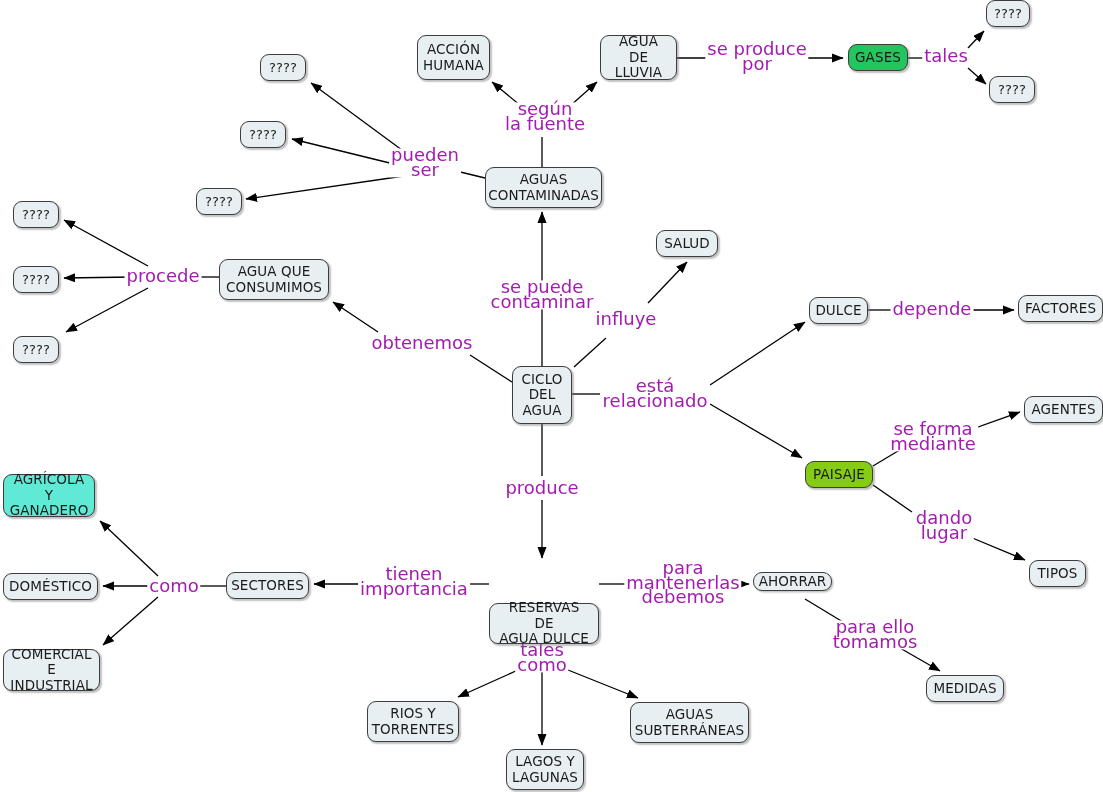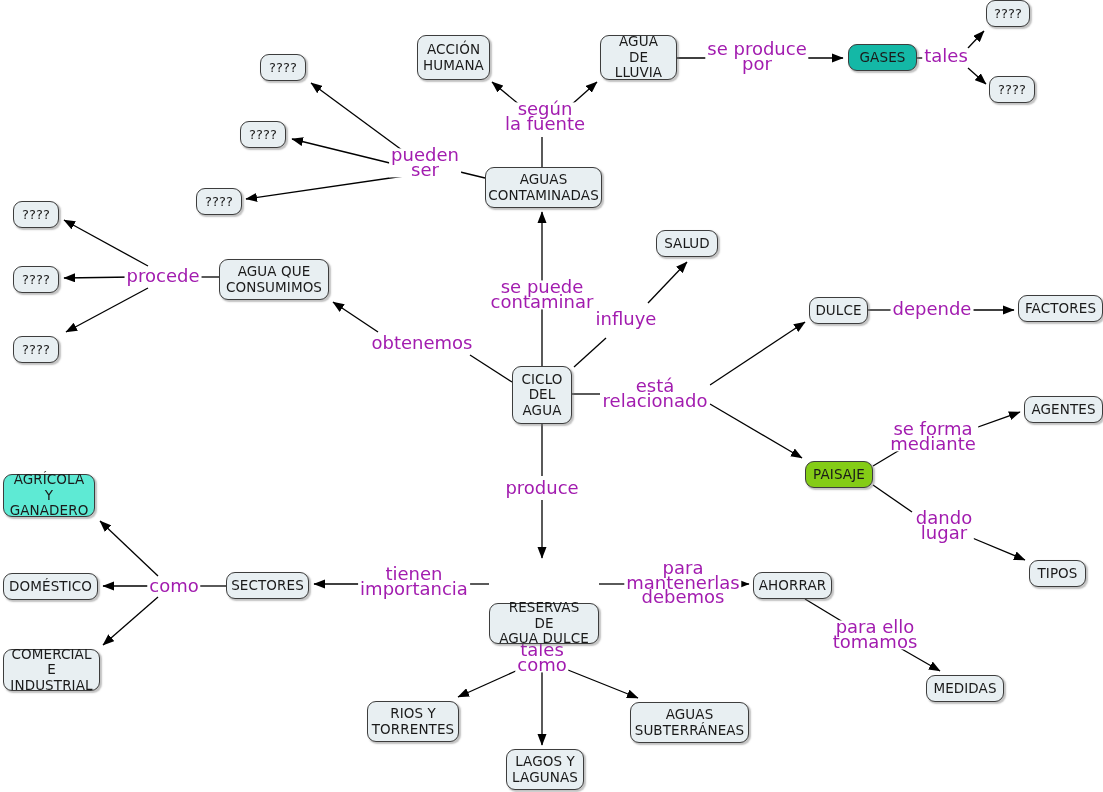--- a/index.html
+++ b/index.html
@@ -148,21 +148,21 @@
       <div class="elabel" style="left: 875px; top: 635px;">para ello
 tomamos</div>
       <div class="elabel" style="left: 542px; top: 658px;">tales
 como</div>
     </div>
   <div id="nodes-layer">
       <div class="node" style="left: 417px; top: 35px; width: 73px; height: 45px; background: rgb(232, 239, 242); border-color: rgb(61, 61, 61); color: rgb(26, 26, 26);">ACCIÓN
 HUMANA</div>
       <div class="node" style="left: 600px; top: 35px; width: 77px; height: 45px; background: rgb(232, 239, 242); border-color: rgb(61, 61, 61); color: rgb(26, 26, 26);">AGUA DE
 LLUVIA</div>
-      <div class="node" style="left: 848px; top: 44px; width: 69px; height: 27px; background: #14b8a6; border-color: rgb(61, 61, 61); color: rgb(26, 26, 26);">GASES</div>
+      <div class="node" style="left: 848px; top: 44px; width: 60px; height: 27px; background: #22c55e; border-color: rgb(61, 61, 61); color: rgb(26, 26, 26);">GASES</div>
       <div class="node small" style="left: 986px; top: 0px; width: 44px; height: 27px; background: rgb(232, 239, 242); border-color: rgb(61, 61, 61); color: rgb(26, 26, 26);">????</div>
       <div class="node small" style="left: 989px; top: 76px; width: 46px; height: 27px; background: rgb(232, 239, 242); border-color: rgb(61, 61, 61); color: rgb(26, 26, 26);">????</div>
       <div class="node small" style="left: 260px; top: 54px; width: 46px; height: 27px; background: rgb(232, 239, 242); border-color: rgb(61, 61, 61); color: rgb(26, 26, 26);">????</div>
       <div class="node small" style="left: 240px; top: 121px; width: 46px; height: 27px; background: rgb(232, 239, 242); border-color: rgb(61, 61, 61); color: rgb(26, 26, 26);">????</div>
       <div class="node small" style="left: 196px; top: 188px; width: 46px; height: 27px; background: rgb(232, 239, 242); border-color: rgb(61, 61, 61); color: rgb(26, 26, 26);">????</div>
       <div class="node" style="left: 485px; top: 167px; width: 117px; height: 41px; background: rgb(232, 239, 242); border-color: rgb(61, 61, 61); color: rgb(26, 26, 26);">AGUAS
 CONTAMINADAS</div>
       <div class="node small" style="left: 13px; top: 201px; width: 46px; height: 27px; background: rgb(232, 239, 242); border-color: rgb(61, 61, 61); color: rgb(26, 26, 26);">????</div>
       <div class="node small" style="left: 13px; top: 266px; width: 46px; height: 27px; background: rgb(232, 239, 242); border-color: rgb(61, 61, 61); color: rgb(26, 26, 26);">????</div>
       <div class="node small" style="left: 13px; top: 336px; width: 46px; height: 27px; background: rgb(232, 239, 242); border-color: rgb(61, 61, 61); color: rgb(26, 26, 26);">????</div>
@@ -178,21 +178,21 @@
       <div class="node" style="left: 805px; top: 461px; width: 68px; height: 27px; background: #84cc16; border-color: rgb(61, 61, 61); color: rgb(26, 26, 26);">PAISAJE</div>
       <div class="node" style="left: 1029px; top: 560px; width: 57px; height: 27px; background: rgb(232, 239, 242); border-color: rgb(61, 61, 61); color: rgb(26, 26, 26);">TIPOS</div>
       <div class="node" style="left: 3px; top: 474px; width: 92px; height: 43px; background: #5eead4; border-color: rgb(61, 61, 61); color: rgb(26, 26, 26);">AGRÍCOLA Y
 GANADERO</div>
       <div class="node" style="left: 3px; top: 573px; width: 95px; height: 27px; background: rgb(232, 239, 242); border-color: rgb(61, 61, 61); color: rgb(26, 26, 26);">DOMÉSTICO</div>
       <div class="node" style="left: 3px; top: 649px; width: 97px; height: 42px; background: rgb(232, 239, 242); border-color: rgb(61, 61, 61); color: rgb(26, 26, 26);">COMERCIAL E
 INDUSTRIAL</div>
       <div class="node" style="left: 226px; top: 572px; width: 83px; height: 27px; background: rgb(232, 239, 242); border-color: rgb(61, 61, 61); color: rgb(26, 26, 26);">SECTORES</div>
       <div class="node" style="left: 489px; top: 563px; width: 110px; height: 41px; background: rgb(232, 239, 242); border-color: rgb(61, 61, 61); color: rgb(26, 26, 26); margin-top: 40px;">RESERVAS DE
 AGUA DULCE</div>
-      <div class="node" style="left: 753px; top: 572px; width: 79px; height: 27px; background: rgb(232, 239, 242); border-color: rgb(61, 61, 61); color: rgb(26, 26, 26);">AHORRAR</div>
+      <div class="node" style="left: 753px; top: 572px; width: 79px; height: 19px; background: rgb(232, 239, 242); border-color: rgb(61, 61, 61); color: rgb(26, 26, 26);">AHORRAR</div>
       <div class="node" style="left: 926px; top: 675px; width: 78px; height: 27px; background: rgb(232, 239, 242); border-color: rgb(61, 61, 61); color: rgb(26, 26, 26);">MEDIDAS</div>
       <div class="node" style="left: 367px; top: 701px; width: 92px; height: 41px; background: rgb(232, 239, 242); border-color: rgb(61, 61, 61); color: rgb(26, 26, 26);">RIOS Y
 TORRENTES</div>
       <div class="node" style="left: 506px; top: 749px; width: 78px; height: 41px; background: rgb(232, 239, 242); border-color: rgb(61, 61, 61); color: rgb(26, 26, 26);">LAGOS Y
 LAGUNAS</div>
       <div class="node" style="left: 630px; top: 702px; width: 119px; height: 41px; background: rgb(232, 239, 242); border-color: rgb(61, 61, 61); color: rgb(26, 26, 26);">AGUAS
 SUBTERRÁNEAS</div>
     </div>
 </div>
 

